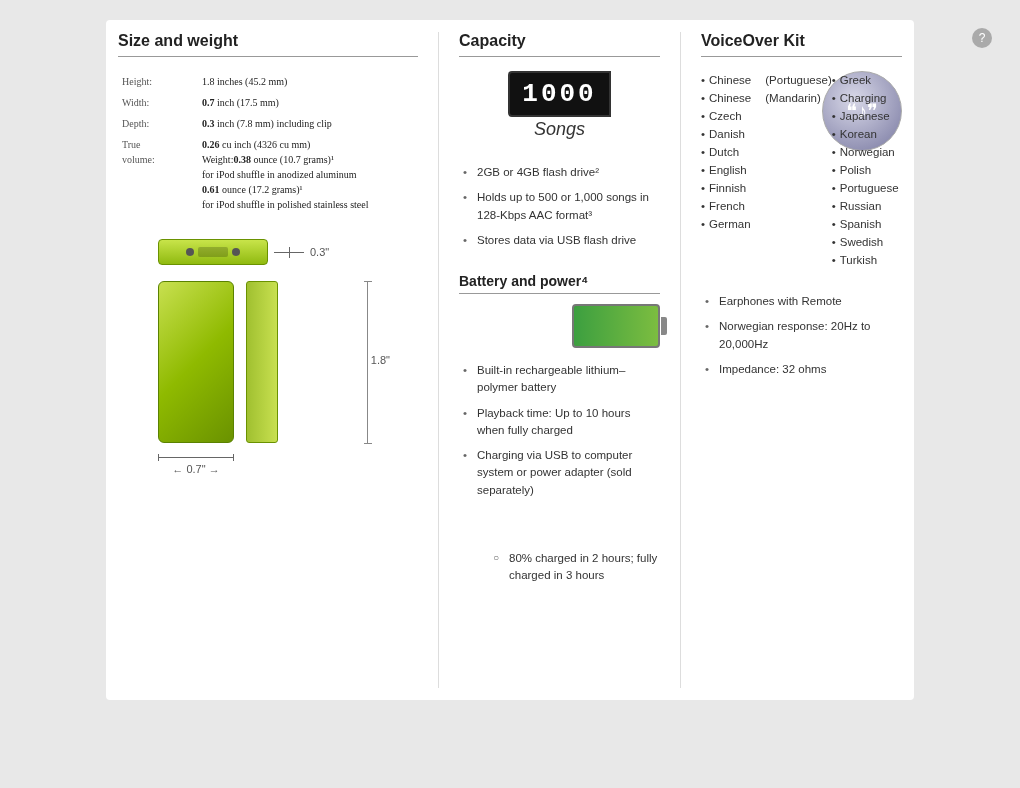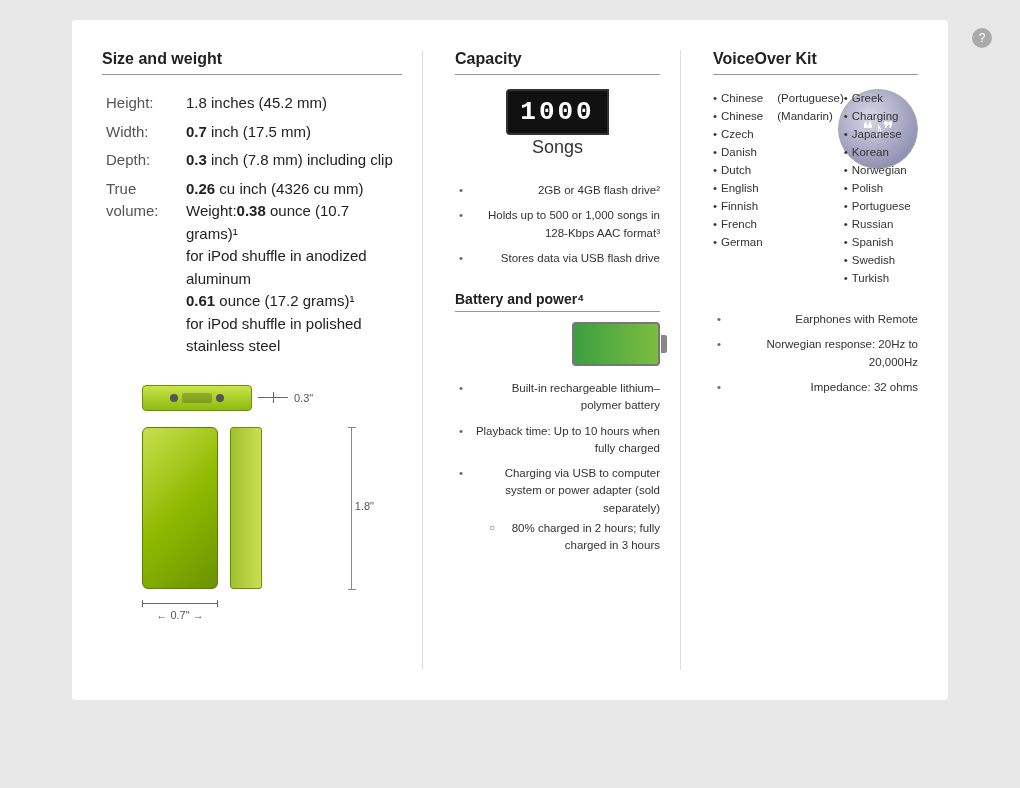--- a/index.html
+++ b/index.html
@@ -29,26 +29,26 @@
       background: #aaa;
       color: white;
       display: flex;
       align-items: center;
       justify-content: center;
       font-size: 12px;
       cursor: pointer;
     }
     .content-panel {
       background: white;
-      width: 876px;
+      width: 808px;
       min-height: 680px;
       border-radius: 4px;
-      padding: 30px;
-      display: flex;
-      gap: 12px;
+      padding: 12px;
+      display: flex;
+      gap: 0;
     }
     .column {
       flex: 1;
       padding: 0 20px;
       border-right: 1px solid #ddd;
     }
     .column:first-child { padding-left: 0; }
     .column:last-child { border-right: none; padding-right: 0; }
 
     .section-title {
@@ -56,22 +56,23 @@
       font-weight: bold;
       color: #222;
       border-bottom: 1px solid #999;
       padding-bottom: 6px;
       margin-bottom: 14px;
     }
     .spec-table { width: 100%; border-collapse: collapse; }
     .spec-table td {
       vertical-align: top;
       padding: 3px 4px;
-      font-size: 15px;
+      font-size: 10px;
       line-height: 1.5;
+      font-family: Liberation Serif, serif;
     }
     .spec-label {
       color: #555;
       font-weight: normal;
       width: 80px;
       white-space: nowrap;
     }
     .spec-value { color: #222; }
     .spec-value strong { font-weight: bold; }
 
@@ -89,29 +90,28 @@
       align-items: center;
       margin-bottom: 20px;
       margin-top: 10px;
     }
     .bullet-list { list-style: none; padding: 0; }
     .bullet-list li {
       padding: 4px 0 4px 18px;
       position: relative;
       font-size: 11.5px;
       line-height: 1.5;
-      text-align: right;
     }
     .bullet-list li::before {
       content: '•';
       position: absolute;
       left: 4px;
       color: #666;
     }
-    .sub-bullet-list { list-style: none; padding: 0; margin-left: 14px; }
+    .sub-bullet-list { list-style: none; padding: 0; margin-left: 14px; margin-top: 48px; }
     .sub-bullet-list li {
       padding: 3px 0 3px 18px;
       position: relative;
       font-size: 11.5px;
       line-height: 1.5;
     }
     .sub-bullet-list li::before {
       content: '○';
       position: absolute;
       left: 2px;
@@ -232,21 +232,21 @@
       </div>
     </div>
 
     <div class="column">
       <div class="section-title">Capacity</div>
 
       <div class="songs-display">
         <div style="display:flex; align-items:flex-start; gap:0;">
           <div style="background:#111;color:white;font-size:26px;font-weight:bold;font-family:'Courier New',monospace;padding:6px 12px;border-radius:4px 0 0 4px;letter-spacing:3px;border:2px solid #333;">1000</div>
         </div>
-        <div style="font-size:18px;color:#333;margin-top:2px;">Songs</div>
+        <div style="font-size:18px;color:#333;font-style:italic;margin-top:2px;">Songs</div>
       </div>
 
       <ul class="bullet-list">
         <li>2GB or 4GB flash drive²</li>
         <li>Holds up to 500 or 1,000 songs in 128-Kbps AAC format³</li>
         <li>Stores data via USB flash drive</li>
       </ul>
 
       <div class="subsection-title">Battery and power⁴</div>
 

